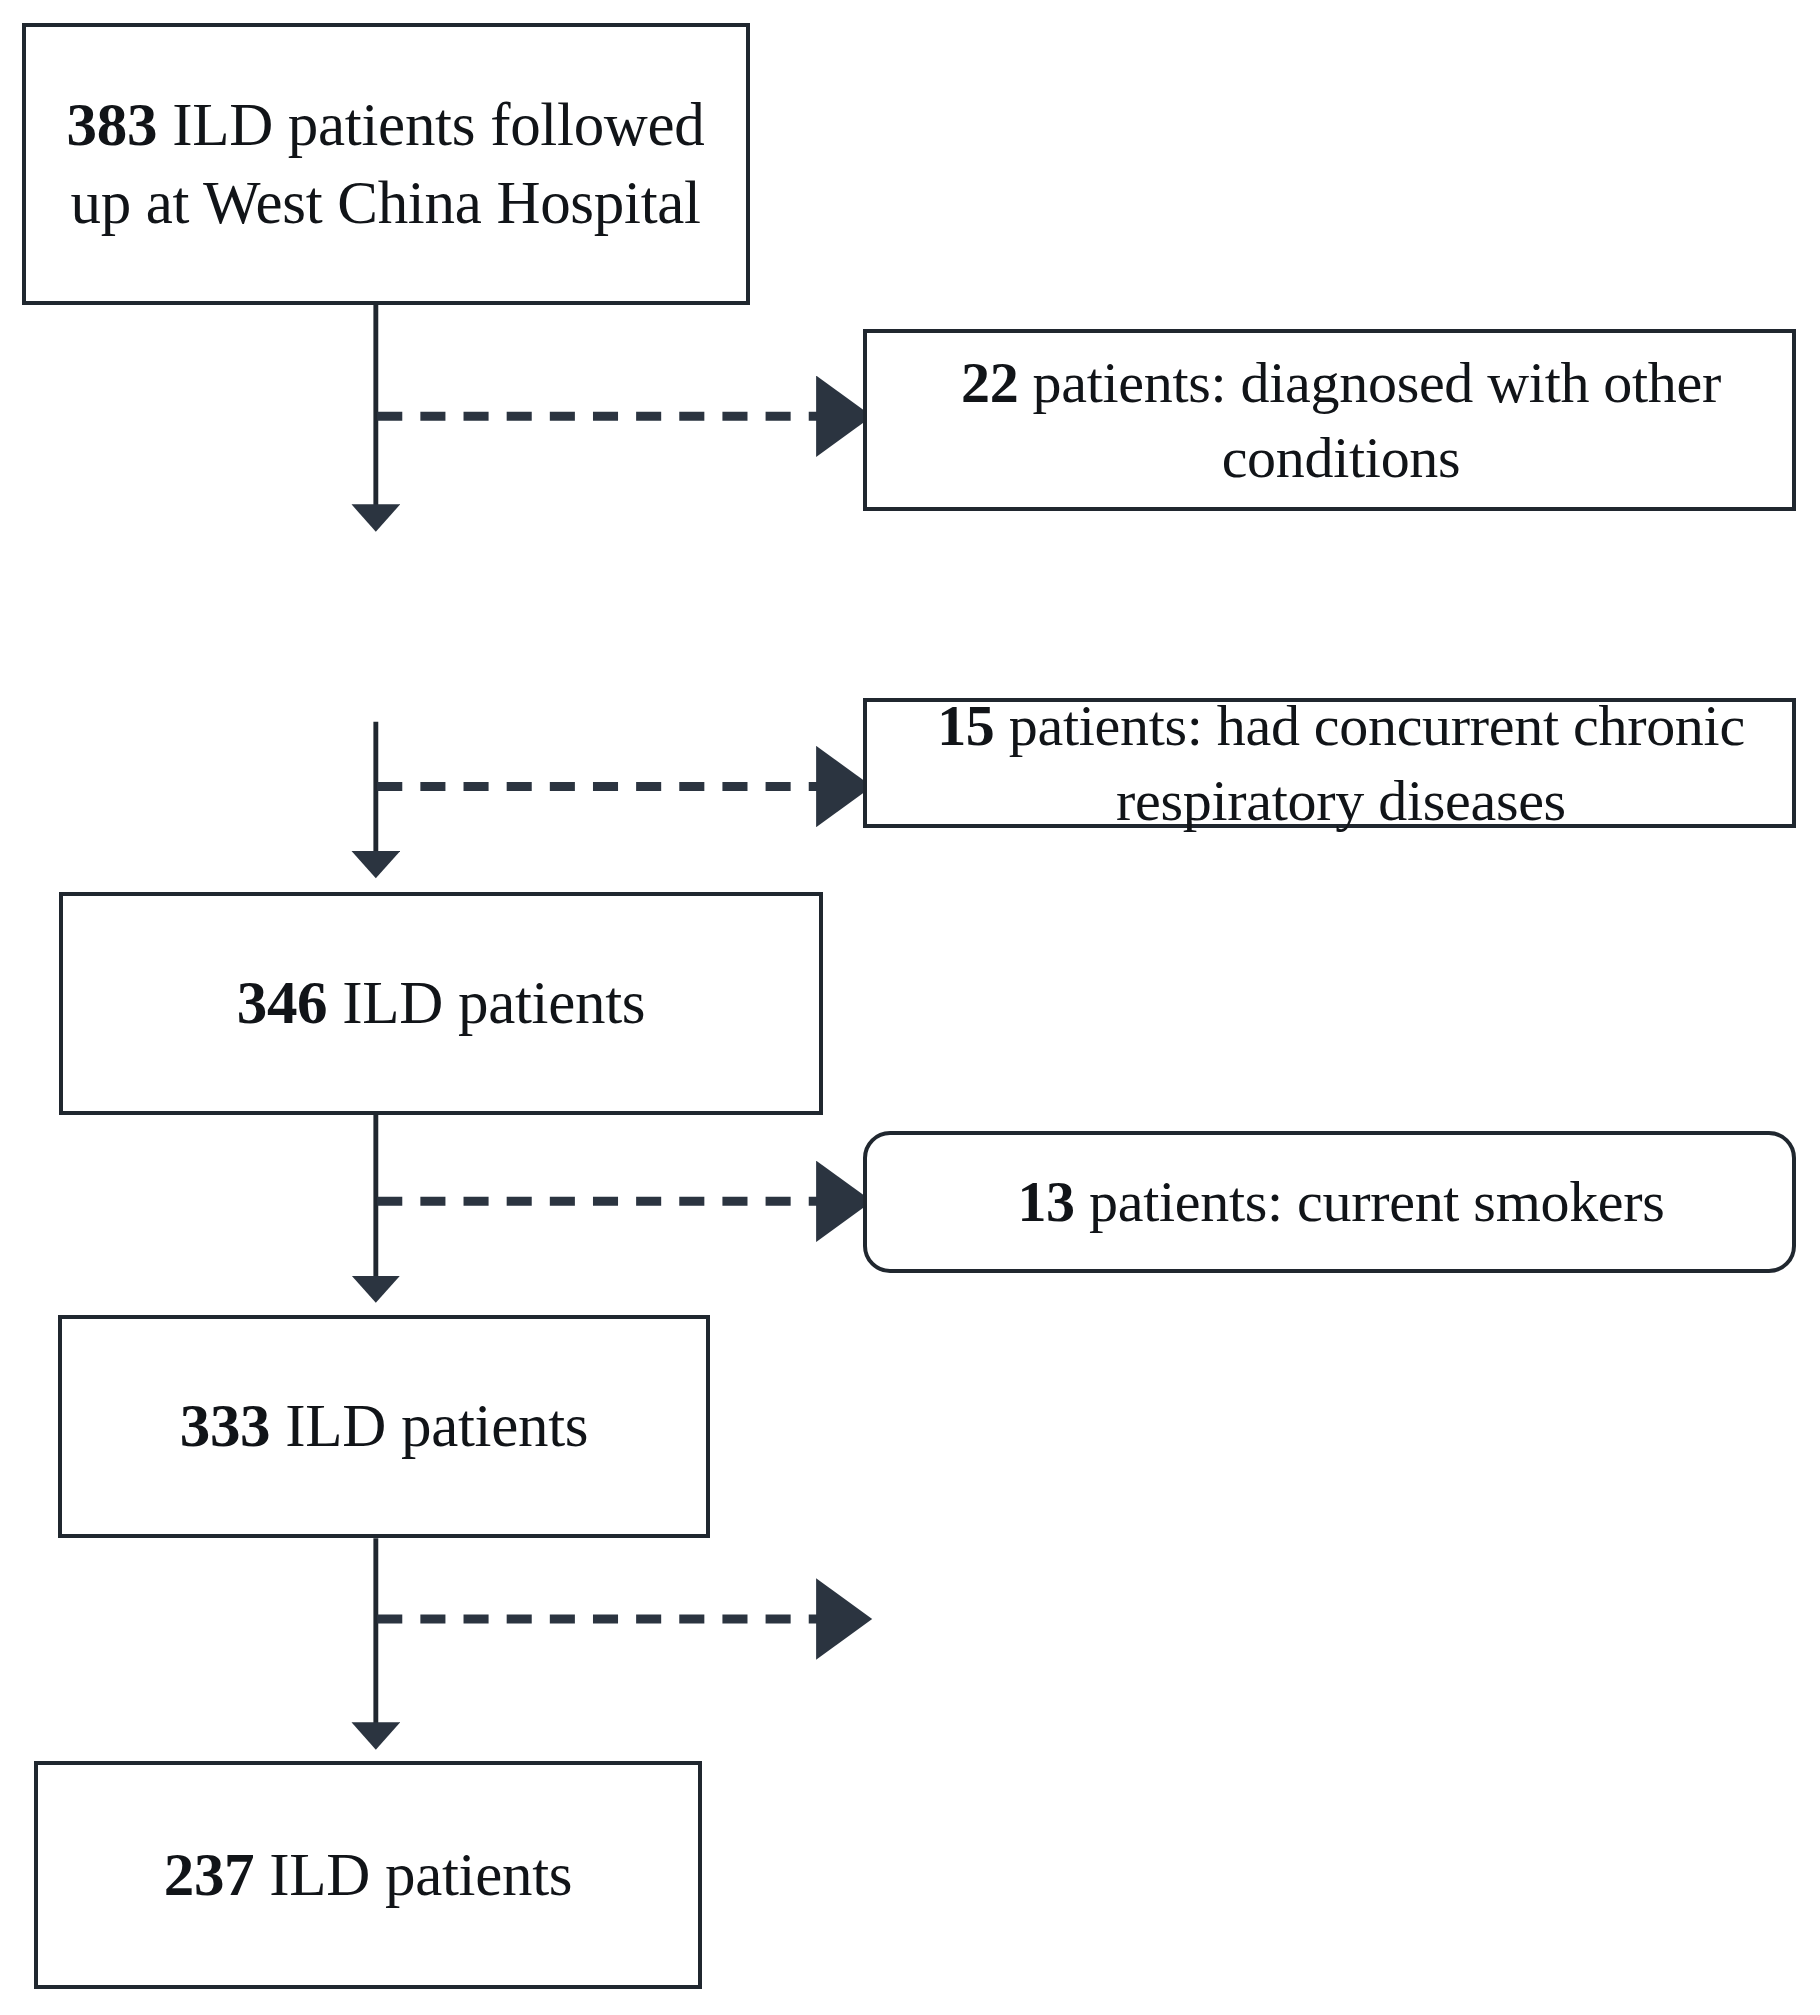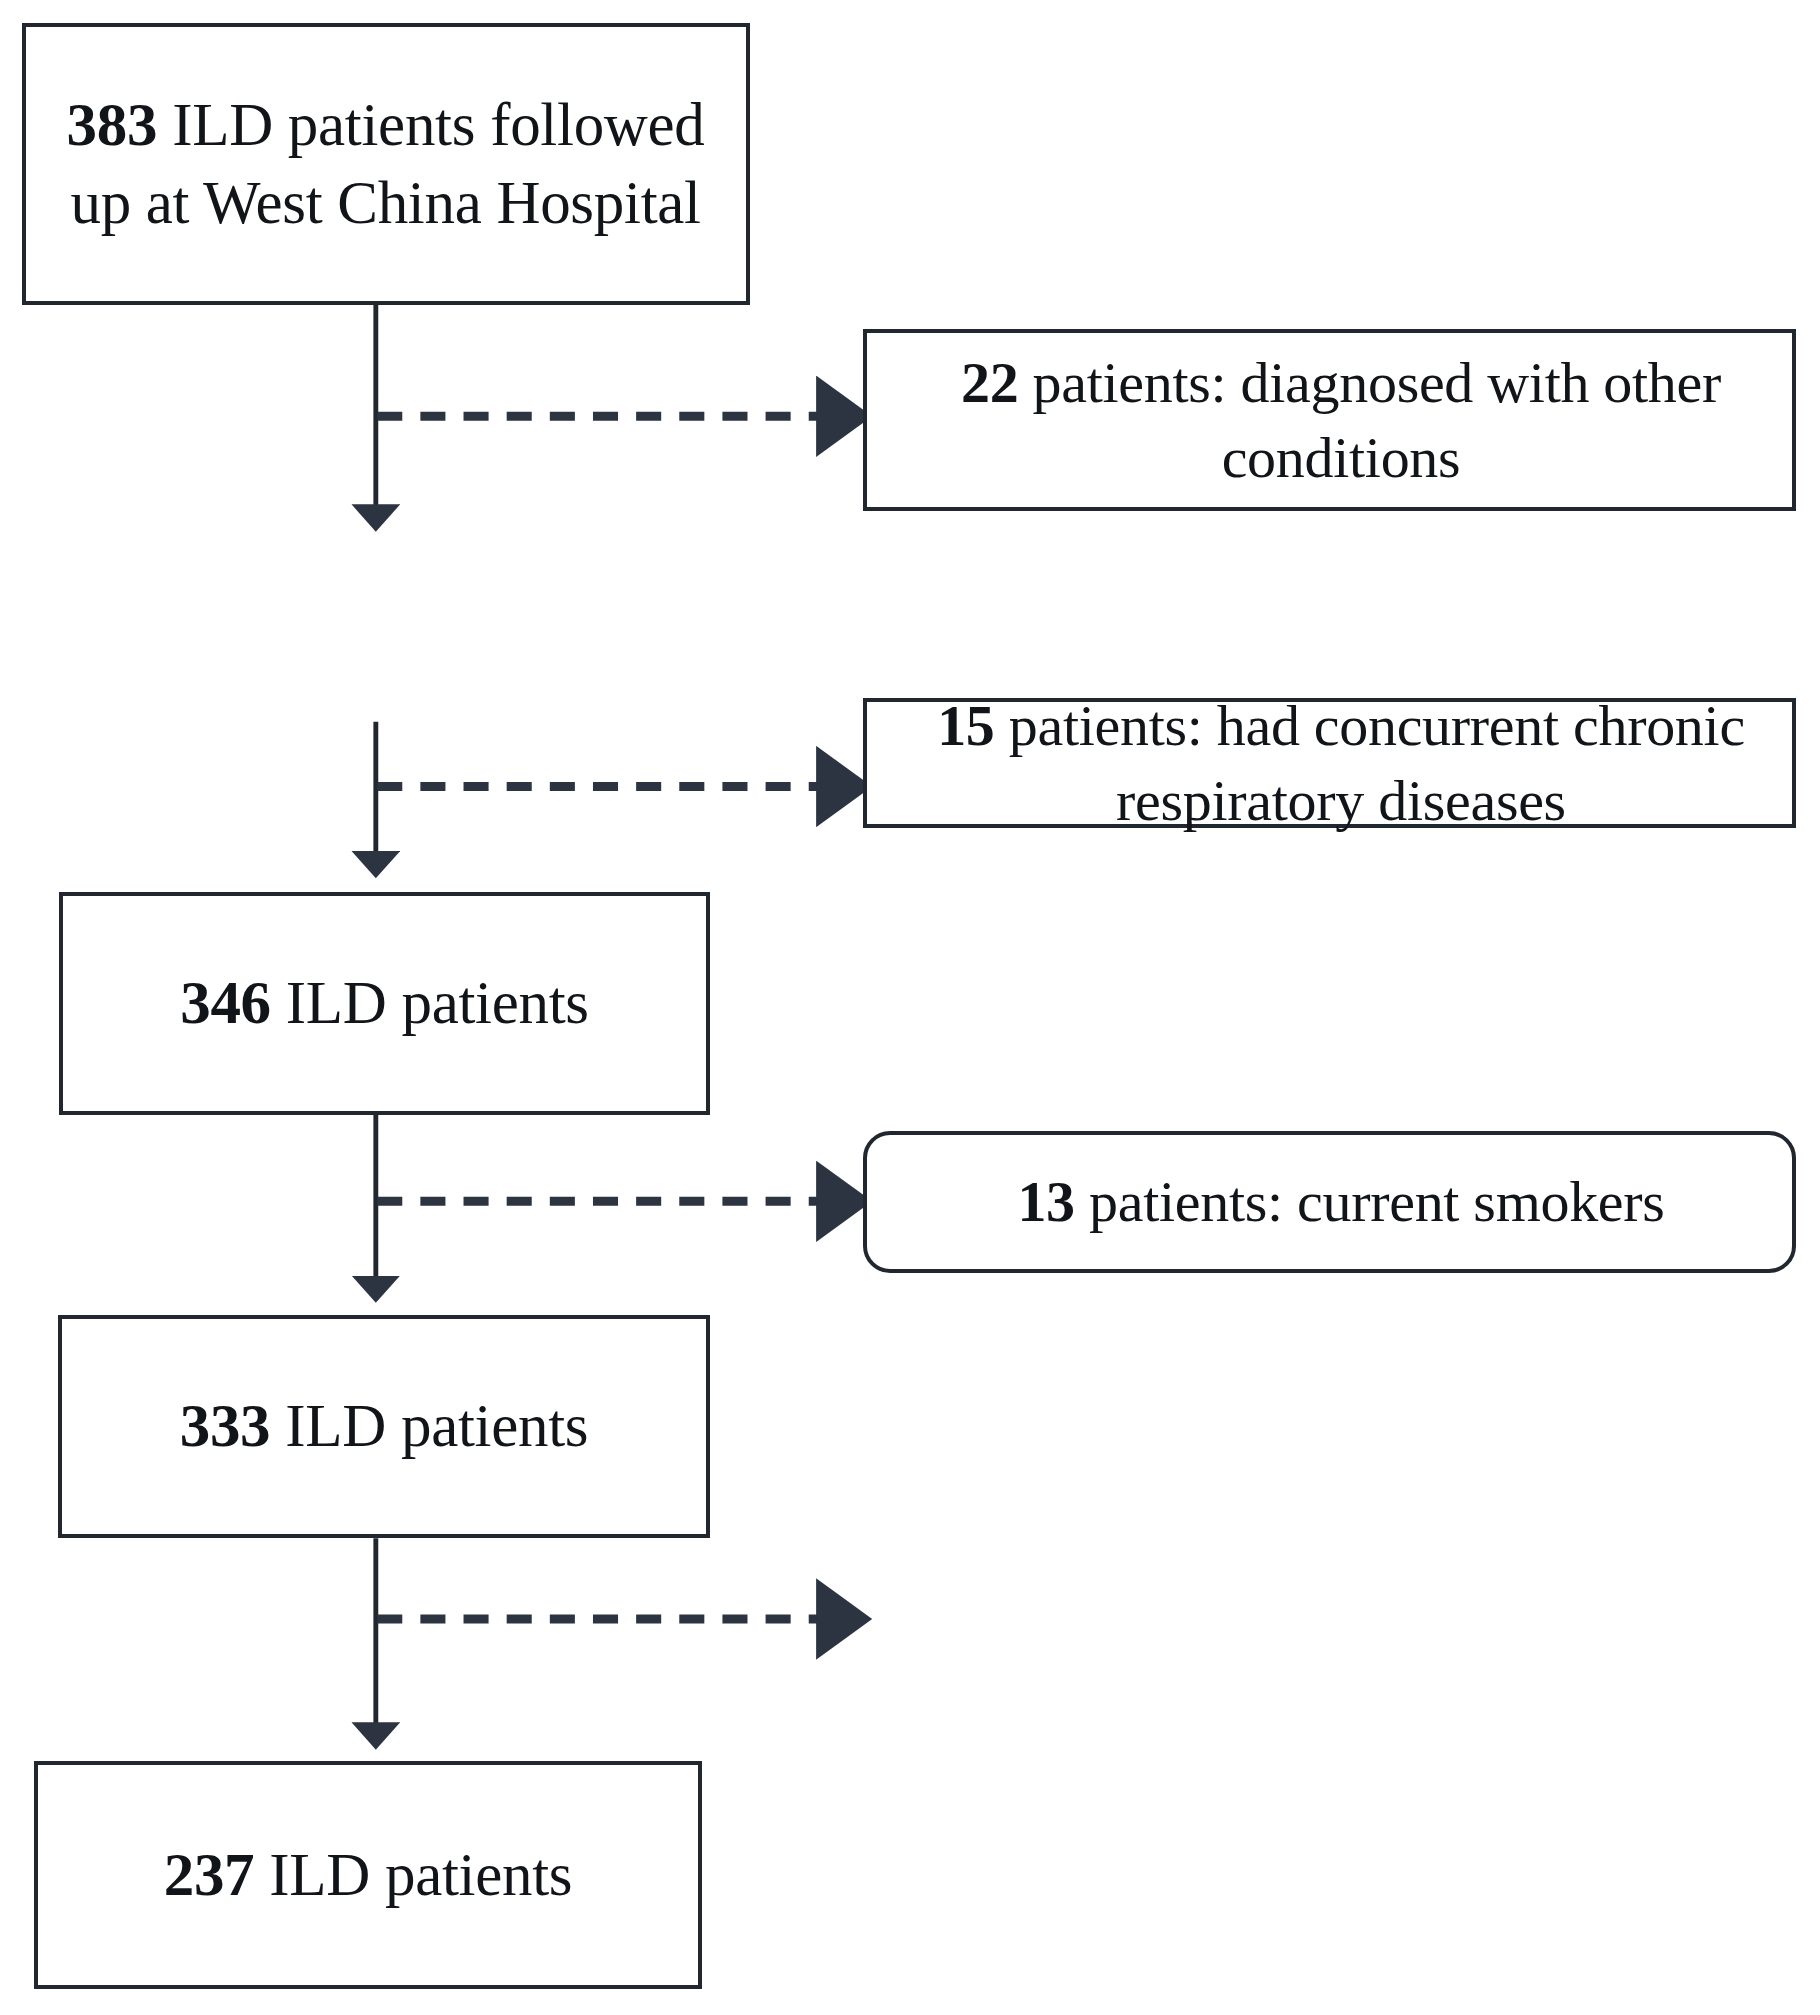--- a/index.html
+++ b/index.html
@@ -53,21 +53,21 @@
     font-size: 61px;
   }
   .excl-box .node-text {
     font-size: 58px;
     line-height: 1.30;
     margin-left: 23px;
   }
   
   #box-main-1 { left: 21.6px;  top: 23px;   width: 728px; height: 282px; }
   #box-main-2 { left: 64px;  top: 546px;  width: 642px;  height: 175px; }
-  #box-main-3 { left: 59px;  top: 892px; width: 651px;  height: 223px; }
+  #box-main-3 { left: 59px;  top: 892px; width: 764px;  height: 223px; }
   #box-main-4 { left: 58px;  top: 1315px; width: 652px;  height: 223px; }
   #box-main-5 { left: 34px;  top: 1761px; width: 668px;  height: 228px; }
 
   #box-excl-1 { left: 863px; top: 329px;  width: 933px; height: 182px; }
   #box-excl-2 { left: 863px; top: 698px; width: 933px; height: 130px; }
   #box-excl-3 { left: 863px; top: 1131px; width: 933px; height: 142px; border-radius: 27px; }
   #box-excl-4 { left: 863px; top: 1531px; width: 933px; height: 175px; }
 </style>
 </head>
 <body>

